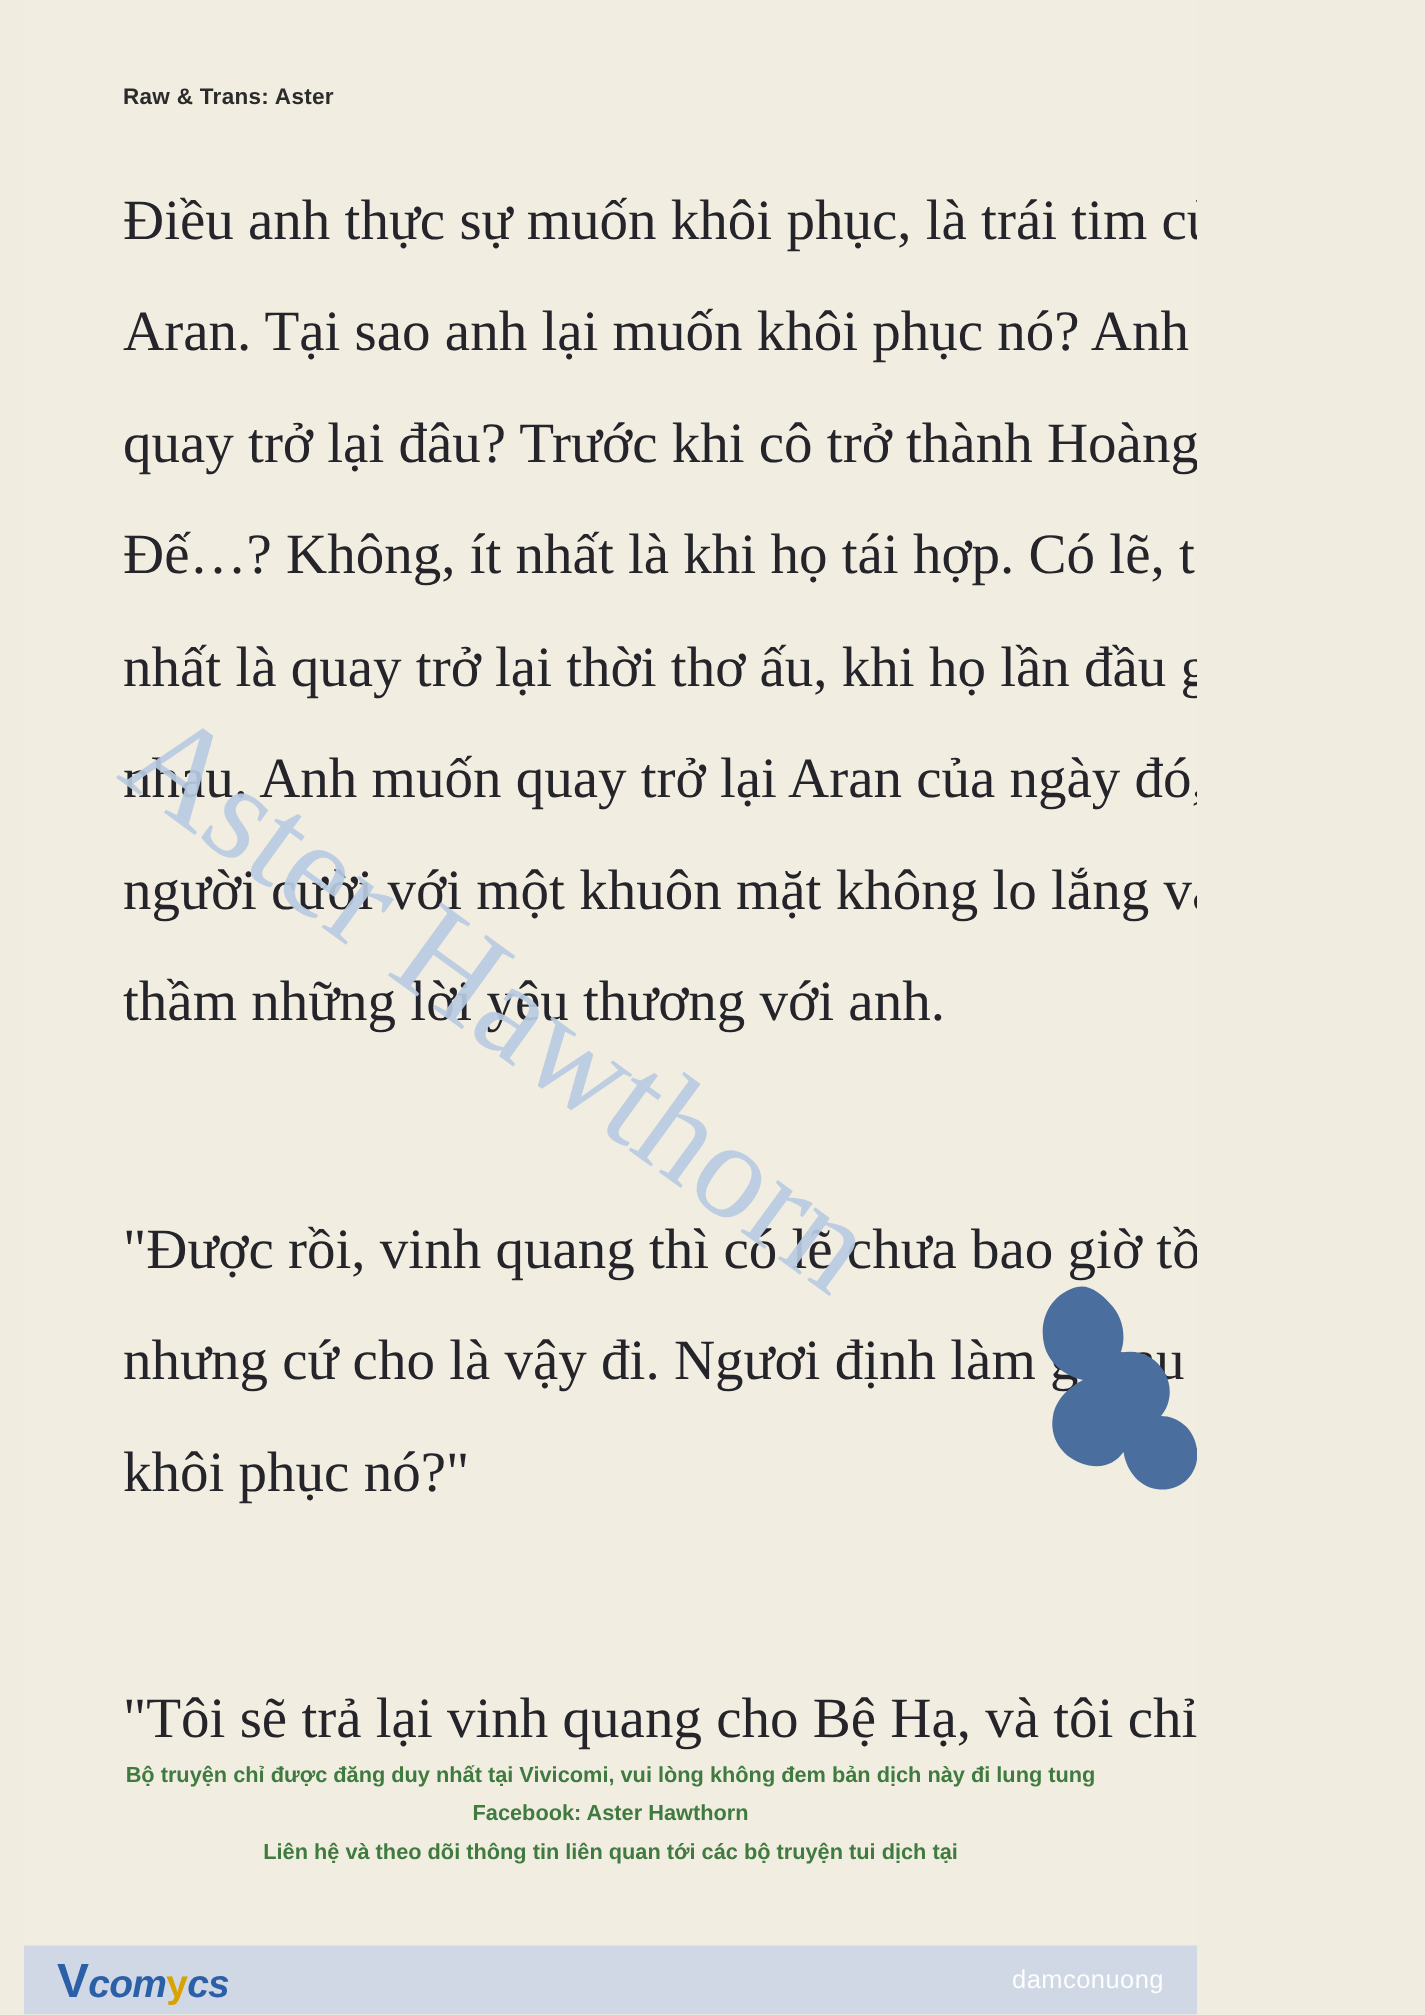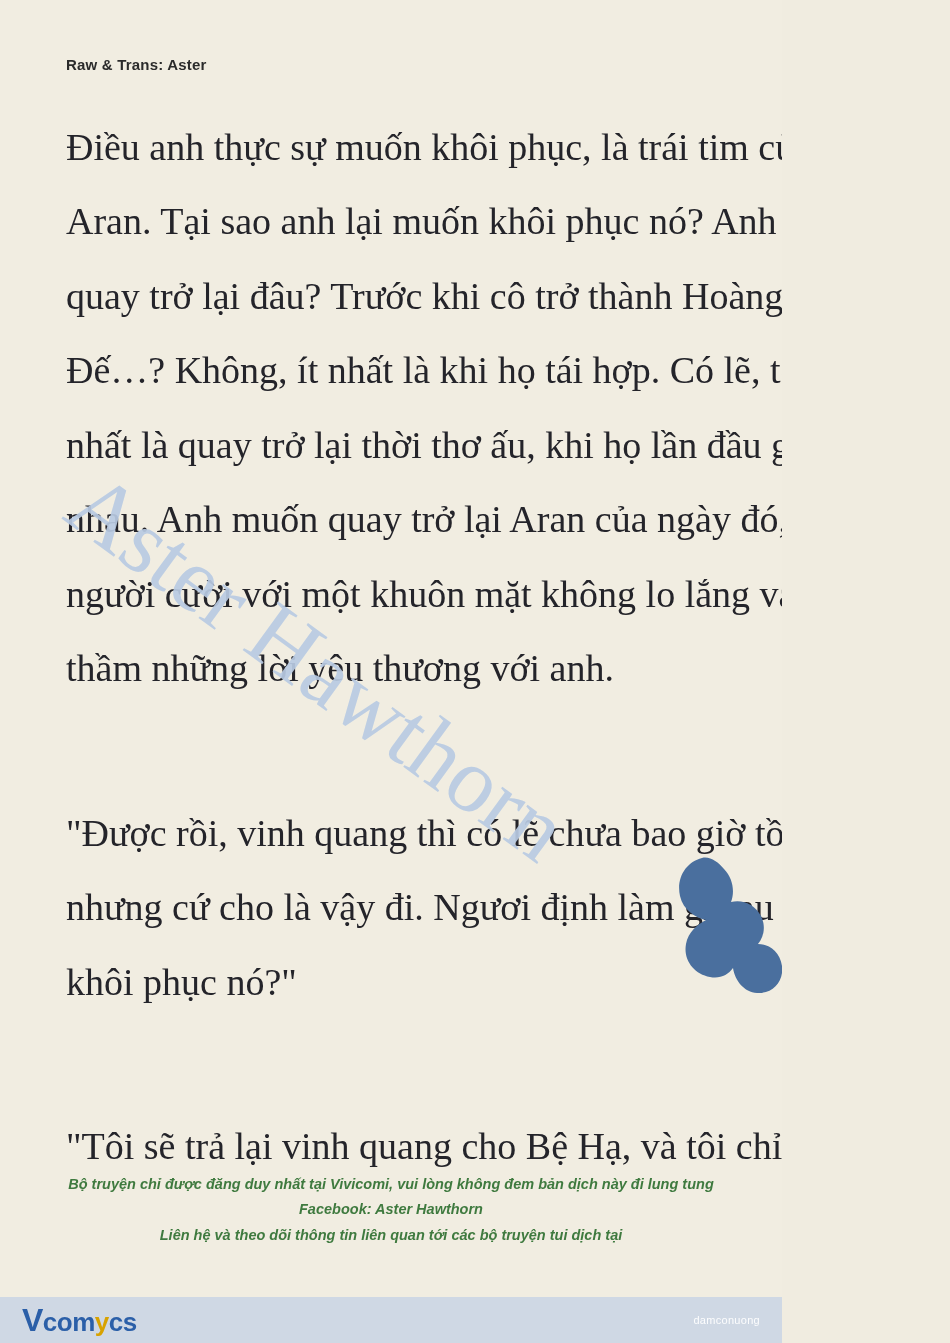--- a/index.html
+++ b/index.html
@@ -14,20 +14,21 @@
     overflow: hidden;
     position: relative;
   }
   .page {
     position: relative;
     width: 782px;
     height: 1343px;
     background: #f1ede1;
     box-sizing: border-box;
     overflow: hidden;
+    margin-left: 16px;
   }
   .credit-line {
     position: absolute;
     top: 56px;
     left: 66px;
     font-size: 15px;
     font-weight: 700;
     color: #2b2b2b;
     letter-spacing: 0.2px;
   }
@@ -76,21 +77,20 @@
   }
   .footer-note {
     position: absolute;
     left: 0;
     right: 0;
     bottom: 95px;
     text-align: center;
     color: #3f7a3f;
     font-size: 14.5px;
     font-weight: 700;
-    font-style: italic;
     line-height: 1.75;
   }
   .footer-bar {
     position: absolute;
     left: 0;
     right: 0;
     bottom: 0;
     height: 46px;
     background: #cfd8e4;
     display: flex;
@@ -107,27 +107,28 @@
     color: #2b5fa8;
     letter-spacing: -0.5px;
   }
   .brand .v {
     font-size: 32px;
     color: #2b5fa8;
     font-weight: 800;
   }
   .brand .rest {
     color: #2b5fa8;
+    font-style: italic;
   }
   .brand .y {
     color: #d8a200;
   }
   .site-tag {
     color: #ffffff;
-    font-size: 11px;
+    font-size: 17px;
     letter-spacing: 0.3px;
     opacity: 0.95;
   }
 </style>
 </head>
 <body>
 
 <div class="page">
 
   <div class="credit-line">Raw &amp; Trans: Aster</div>

